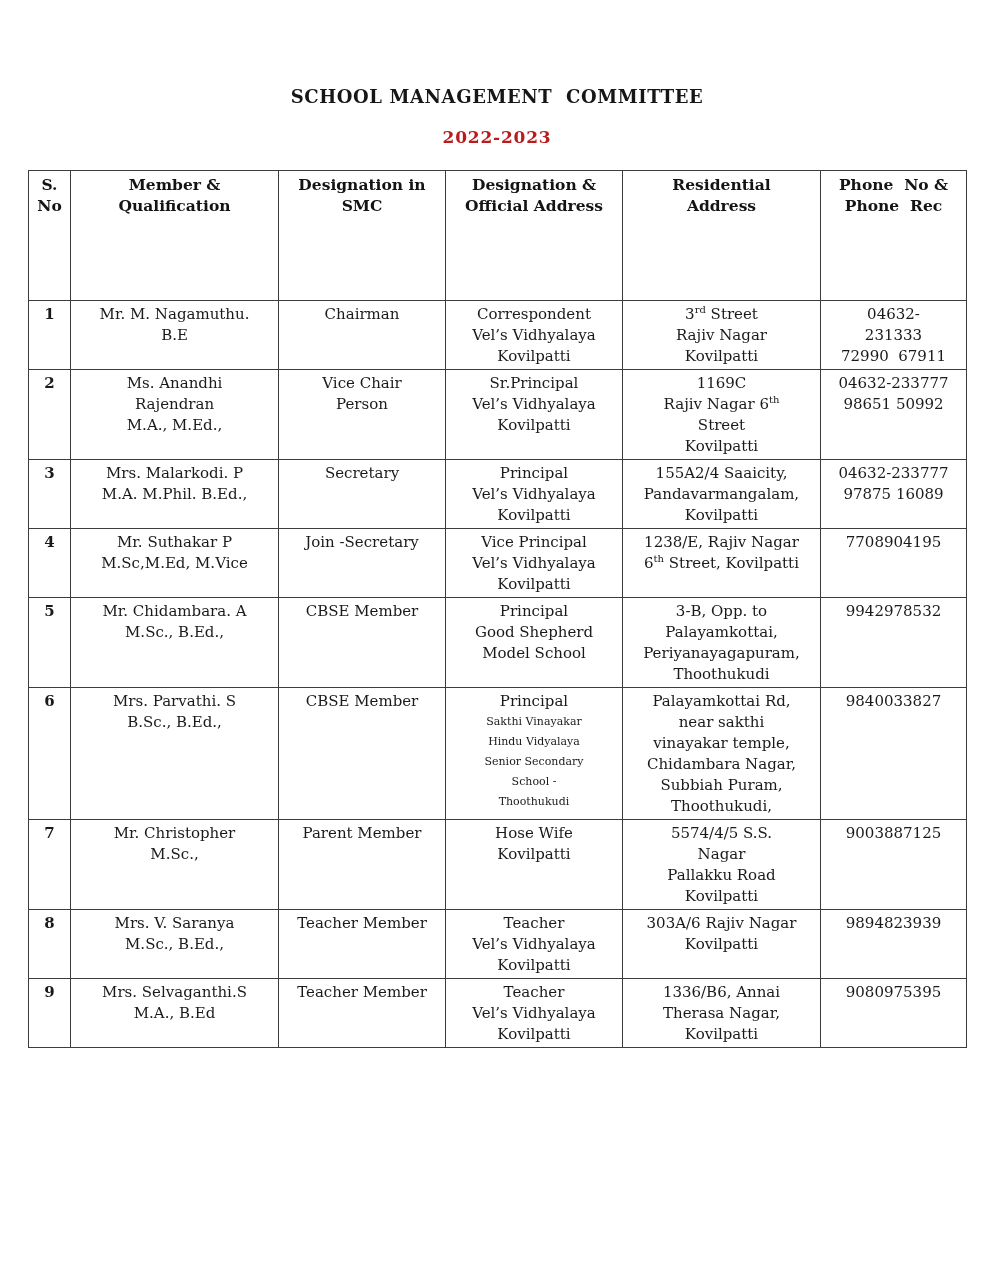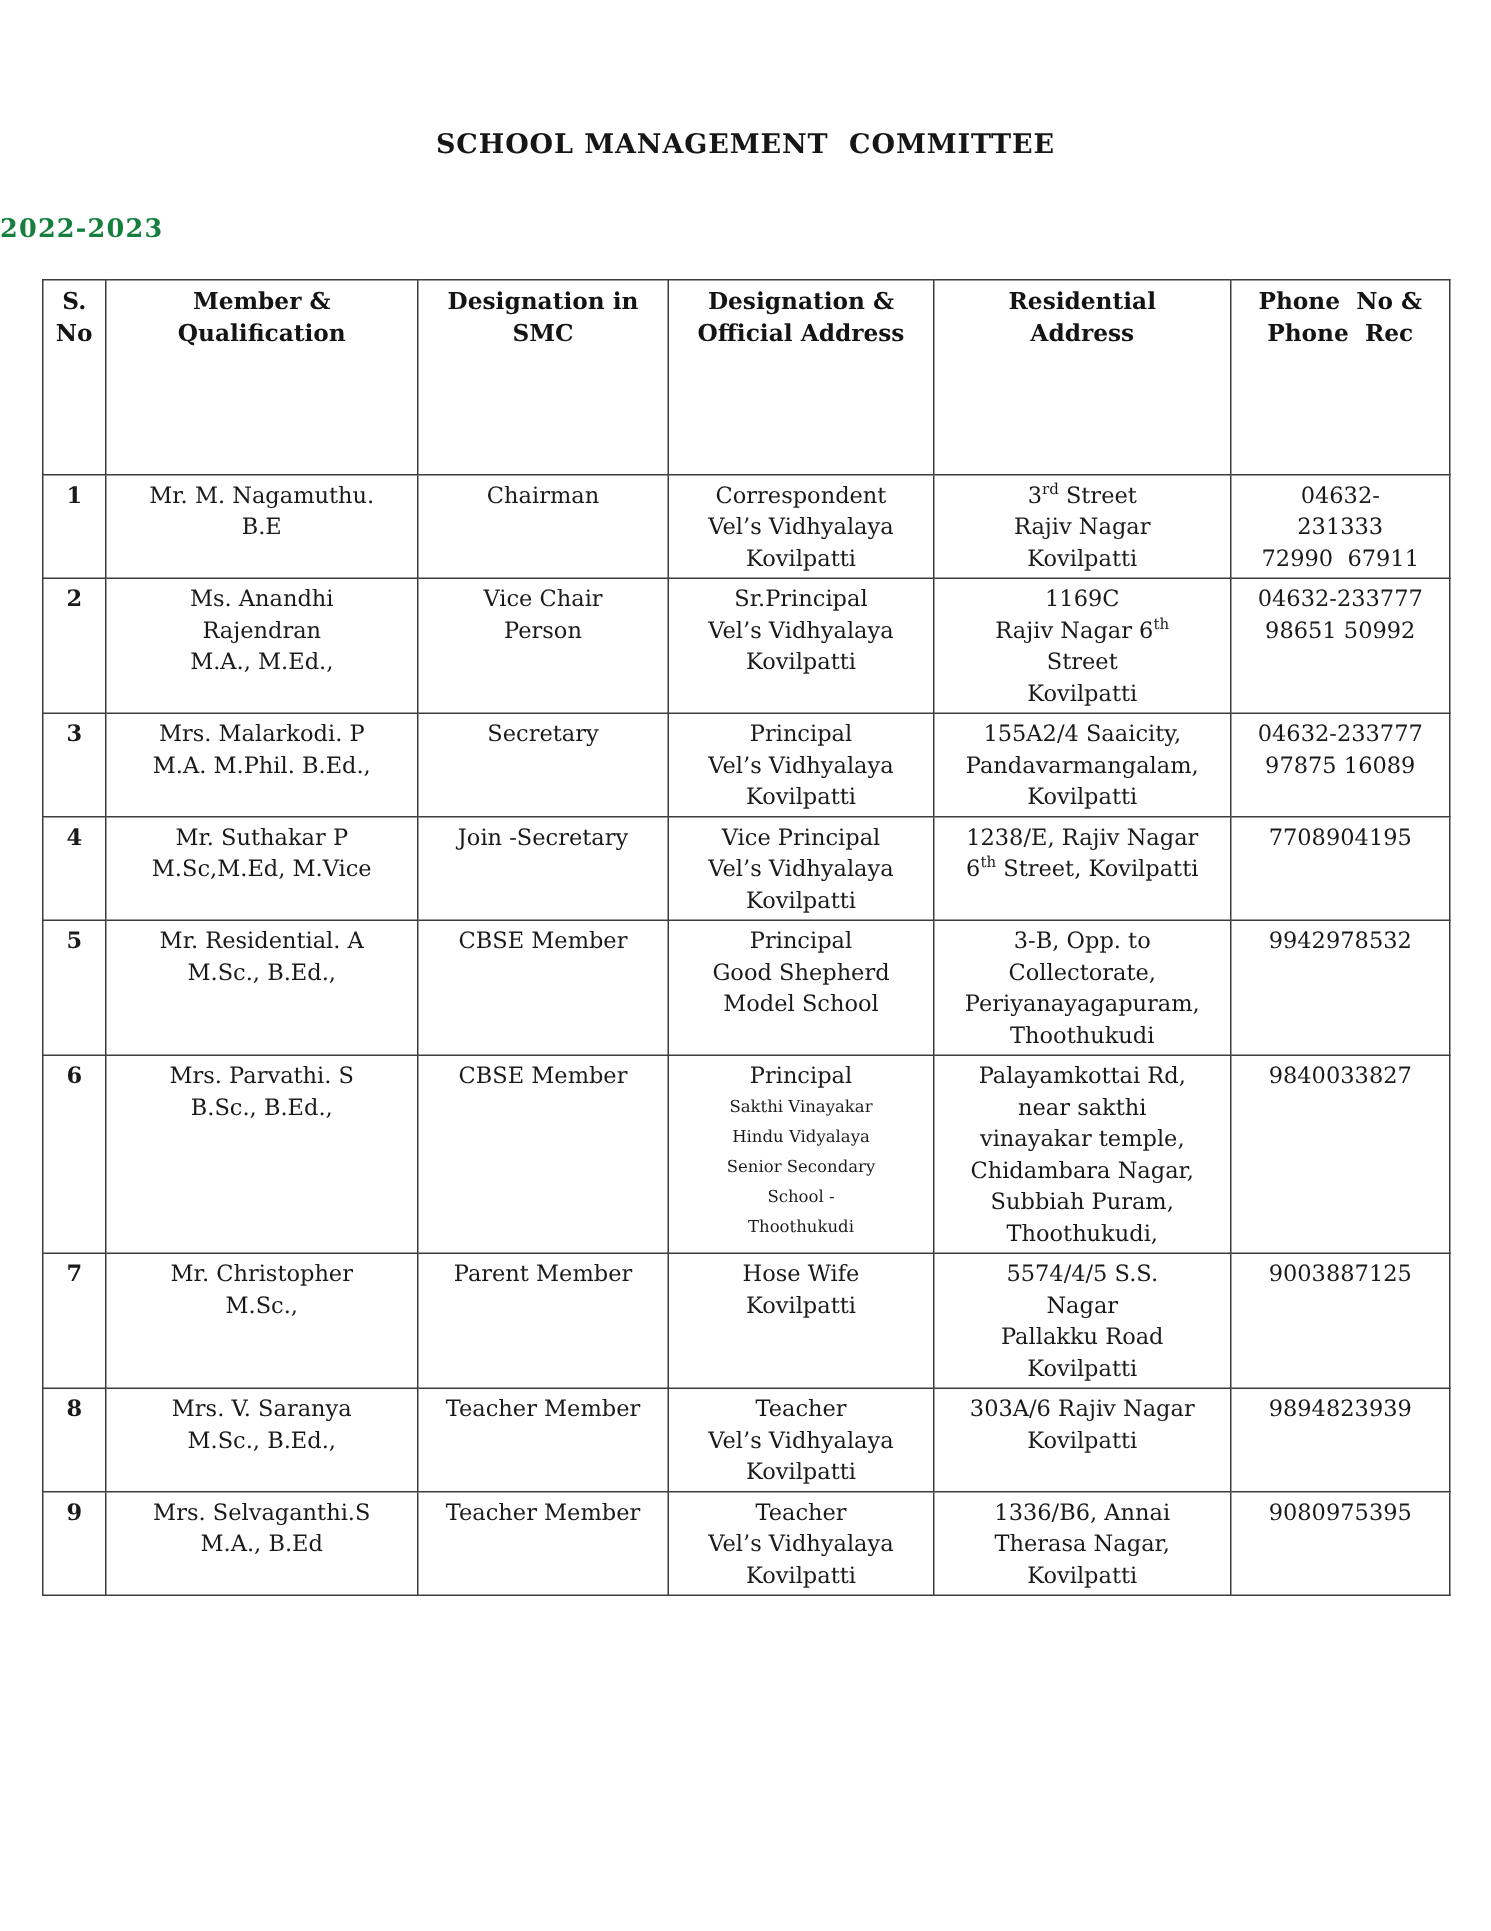--- a/index.html
+++ b/index.html
@@ -19,25 +19,26 @@
   }
   .title {
     padding-top: 86px;
     text-align: center;
     font-size: 18px;
     font-weight: bold;
     letter-spacing: 0.6px;
     color: #161616;
   }
   .subtitle {
-    margin-top: 36px;
+    margin-top: 20px;
+    text-align: center;
     font-size: 17px;
     font-weight: bold;
     letter-spacing: 0.8px;
-    color: #15803d;
+    color: #b91c1c;
   }
   table.smc {
     margin-left: 28px;
     margin-top: 23px;
     width: 938px;
     border-collapse: collapse;
     table-layout: fixed;
     font-size: 15px;
   }
   table.smc th, table.smc td {
@@ -221,34 +222,34 @@
           </td>
           <td class="col-phone">
             <span class="ln">7708904195</span>
           </td>
         </tr>
         <tr style="height: 79px;">
           <td class="col-sno">
             <span class="ln">5</span>
           </td>
           <td class="col-member">
-            <span class="ln">Mr. Residential. A</span>
+            <span class="ln">Mr. Chidambara. A</span>
             <span class="ln">M.Sc., B.Ed.,</span>
           </td>
           <td class="col-designation">
             <span class="ln">CBSE Member</span>
           </td>
           <td class="col-official">
             <span class="ln">Principal</span>
             <span class="ln">Good Shepherd</span>
             <span class="ln">Model School</span>
           </td>
           <td class="col-residential">
             <span class="ln">3-B, Opp. to</span>
-            <span class="ln">Collectorate,</span>
+            <span class="ln">Palayamkottai,</span>
             <span class="ln">Periyanayagapuram,</span>
             <span class="ln">Thoothukudi</span>
           </td>
           <td class="col-phone">
             <span class="ln">9942978532</span>
           </td>
         </tr>
         <tr style="height: 132px;">
           <td class="col-sno">
             <span class="ln">6</span>

